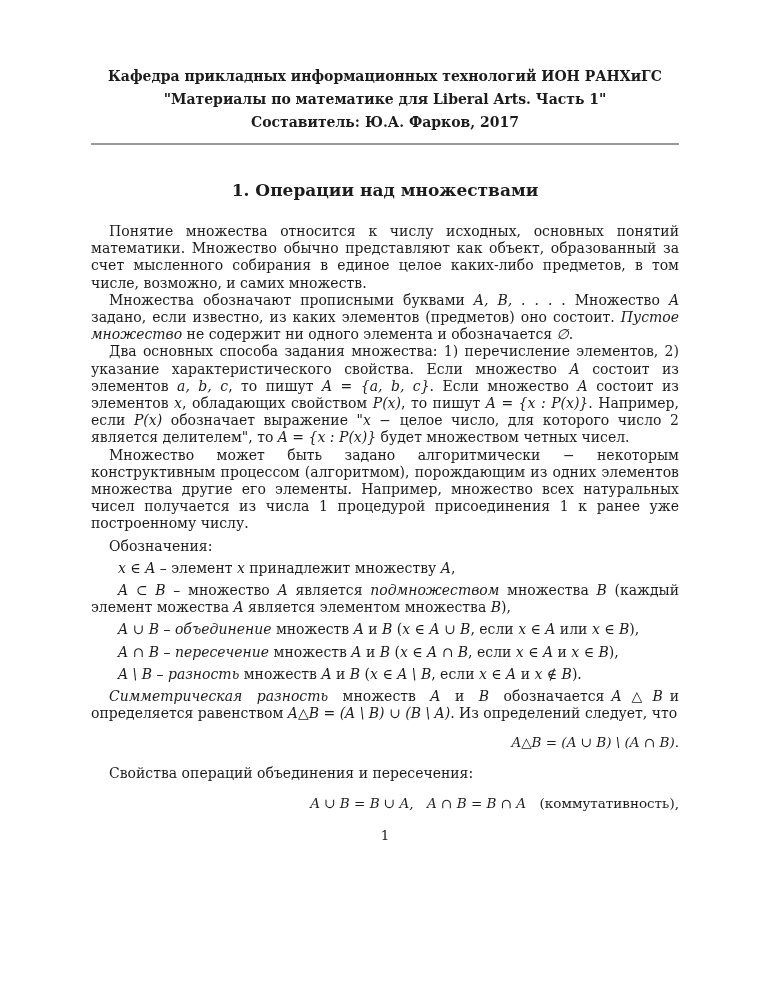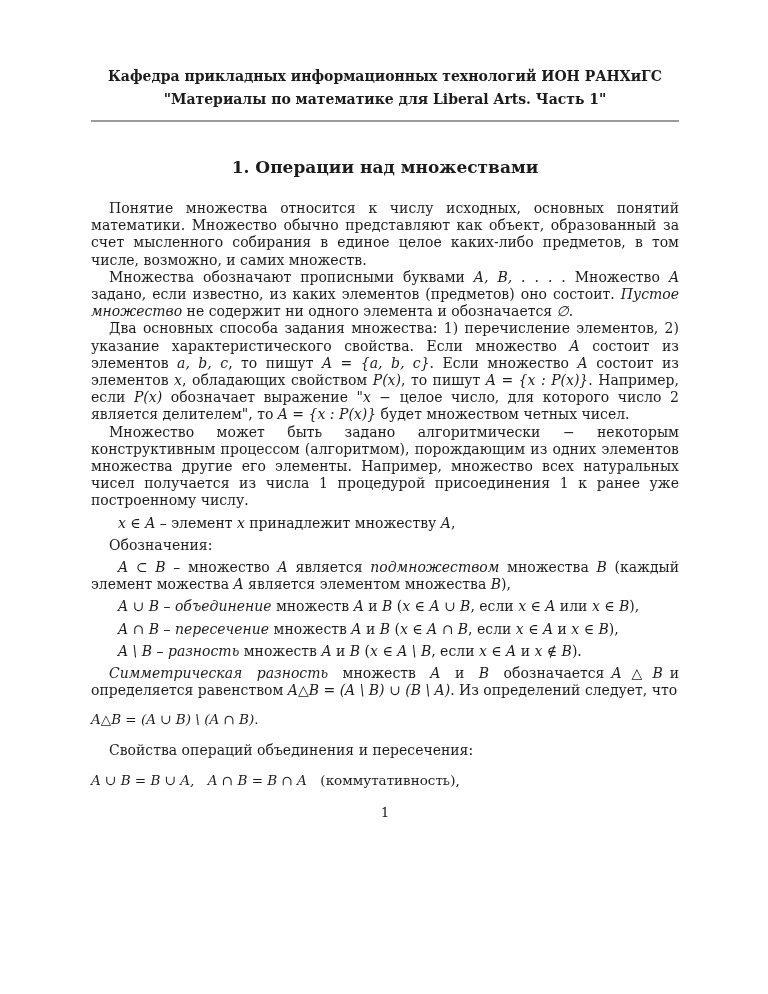--- a/index.html
+++ b/index.html
@@ -52,21 +52,21 @@
   .notation-item {
     text-indent: 27px;
     margin-top: 5px;
   }
   .spaced {
     margin-top: 5px;
   }
   .equation {
     font-size: 13.5px;
     line-height: 18px;
-    text-align: left;
+    text-align: right;
     text-indent: 0;
     margin: 11px 0;
   }
   .eq-last {
     margin-bottom: 0;
   }
   .properties-para {
     margin-top: 14px;
   }
   .pagenum {
@@ -81,37 +81,38 @@
 </style>
 </head>
 <body>
 
 <div class="page">
   <div class="sheet">
 
     <header class="doc-header">
       <div>Кафедра прикладных информационных технологий ИОН РАНХиГС</div>
       <div>"Материалы по математике для Liberal Arts. Часть 1"</div>
+      <div>Составитель: Ю.А. Фарков, 2017</div>
     </header>
 
     <hr class="rule">
 
     <h1 class="section-title">1. Операции над множествами</h1>
 
     <p class="para"><span class="seg-r">Понятие множества относится к числу исходных, основных понятий математики. Множество обычно представляют как объект, образованный за счет мысленного собирания в единое целое каких-либо предметов, в том числе, возможно, и самих множеств.</span></p>
 
     <p class="para"><span class="seg-r">Множества обозначают прописными буквами </span><span class="seg-m">A, B, . . .</span><span class="seg-r"> . Множество </span><span class="seg-m">A</span><span class="seg-r"> задано, если известно, из каких элементов (предметов) оно состоит. </span><span class="seg-i">Пустое множество</span><span class="seg-r"> не содержит ни одного элемента и обозначается </span><span class="seg-m">∅</span><span class="seg-r">.</span></p>
 
     <p class="para"><span class="seg-r">Два основных способа задания множества: 1) перечисление элементов, 2) указание характеристического свойства. Если множество </span><span class="seg-m">A</span><span class="seg-r"> состоит из элементов </span><span class="seg-m">a, b, c</span><span class="seg-r">, то пишут </span><span class="seg-m">A = {a, b, c}</span><span class="seg-r">. Если множество </span><span class="seg-m">A</span><span class="seg-r"> состоит из элементов </span><span class="seg-m">x</span><span class="seg-r">, обладающих свойством </span><span class="seg-m">P(x)</span><span class="seg-r">, то пишут </span><span class="seg-m">A = {x : P(x)}</span><span class="seg-r">. Например, если </span><span class="seg-m">P(x)</span><span class="seg-r"> обозначает выражение "</span><span class="seg-m">x</span><span class="seg-r"> − целое число, для которого число 2 является делителем", то </span><span class="seg-m">A = {x : P(x)}</span><span class="seg-r"> будет множеством четных чисел.</span></p>
 
     <p class="para"><span class="seg-r">Множество может быть задано алгоритмически − некоторым конструктивным процессом (алгоритмом), порождающим из одних элементов множества другие его элементы. Например, множество всех натуральных чисел получается из числа 1 процедурой присоединения 1 к ранее уже построенному числу.</span></p>
 
+    <p class="para spaced"><span class="seg-r">Обозначения:</span></p>
+
     <p class="para notation-item"><span class="seg-m">x ∈ A</span><span class="seg-r"> – элемент </span><span class="seg-m">x</span><span class="seg-r"> принадлежит множеству </span><span class="seg-m">A</span><span class="seg-r">,</span></p>
-
-    <p class="para spaced"><span class="seg-r">Обозначения:</span></p>
     <p class="para notation-item"><span class="seg-m">A ⊂ B</span><span class="seg-r"> – множество </span><span class="seg-m">A</span><span class="seg-r"> является </span><span class="seg-i">подмножеством</span><span class="seg-r"> множества </span><span class="seg-m">B</span><span class="seg-r"> (каждый элемент можества </span><span class="seg-m">A</span><span class="seg-r"> является элементом множества </span><span class="seg-m">B</span><span class="seg-r">),</span></p>
     <p class="para notation-item"><span class="seg-m">A ∪ B</span><span class="seg-r"> – </span><span class="seg-i">объединение</span><span class="seg-r"> множеств </span><span class="seg-m">A</span><span class="seg-r"> и </span><span class="seg-m">B</span><span class="seg-r"> (</span><span class="seg-m">x ∈ A ∪ B</span><span class="seg-r">, если </span><span class="seg-m">x ∈ A</span><span class="seg-r"> или </span><span class="seg-m">x ∈ B</span><span class="seg-r">),</span></p>
     <p class="para notation-item"><span class="seg-m">A ∩ B</span><span class="seg-r"> – </span><span class="seg-i">пересечение</span><span class="seg-r"> множеств </span><span class="seg-m">A</span><span class="seg-r"> и </span><span class="seg-m">B</span><span class="seg-r"> (</span><span class="seg-m">x ∈ A ∩ B</span><span class="seg-r">, если </span><span class="seg-m">x ∈ A</span><span class="seg-r"> и </span><span class="seg-m">x ∈ B</span><span class="seg-r">),</span></p>
     <p class="para notation-item"><span class="seg-m">A \ B</span><span class="seg-r"> – </span><span class="seg-i">разность</span><span class="seg-r"> множеств </span><span class="seg-m">A</span><span class="seg-r"> и </span><span class="seg-m">B</span><span class="seg-r"> (</span><span class="seg-m">x ∈ A \ B</span><span class="seg-r">, если </span><span class="seg-m">x ∈ A</span><span class="seg-r"> и </span><span class="seg-m">x ∉ B</span><span class="seg-r">).</span></p>
 
     <p class="para spaced"><span class="seg-i">Симметрическая разность</span><span class="seg-r"> множеств </span><span class="seg-m">A</span><span class="seg-r"> и </span><span class="seg-m">B</span><span class="seg-r"> обозначается </span><span class="seg-m">A△B</span><span class="seg-r"> и определяется равенством </span><span class="seg-m">A△B = (A \ B) ∪ (B \ A)</span><span class="seg-r">. Из определений следует, что</span></p>
 
     <div class="equation"><span class="seg-m">A△B = (A ∪ B) \ (A ∩ B)</span><span class="seg-r">.</span></div>
 
     <p class="para properties-para"><span class="seg-r">Свойства операций объединения и пересечения:</span></p>

